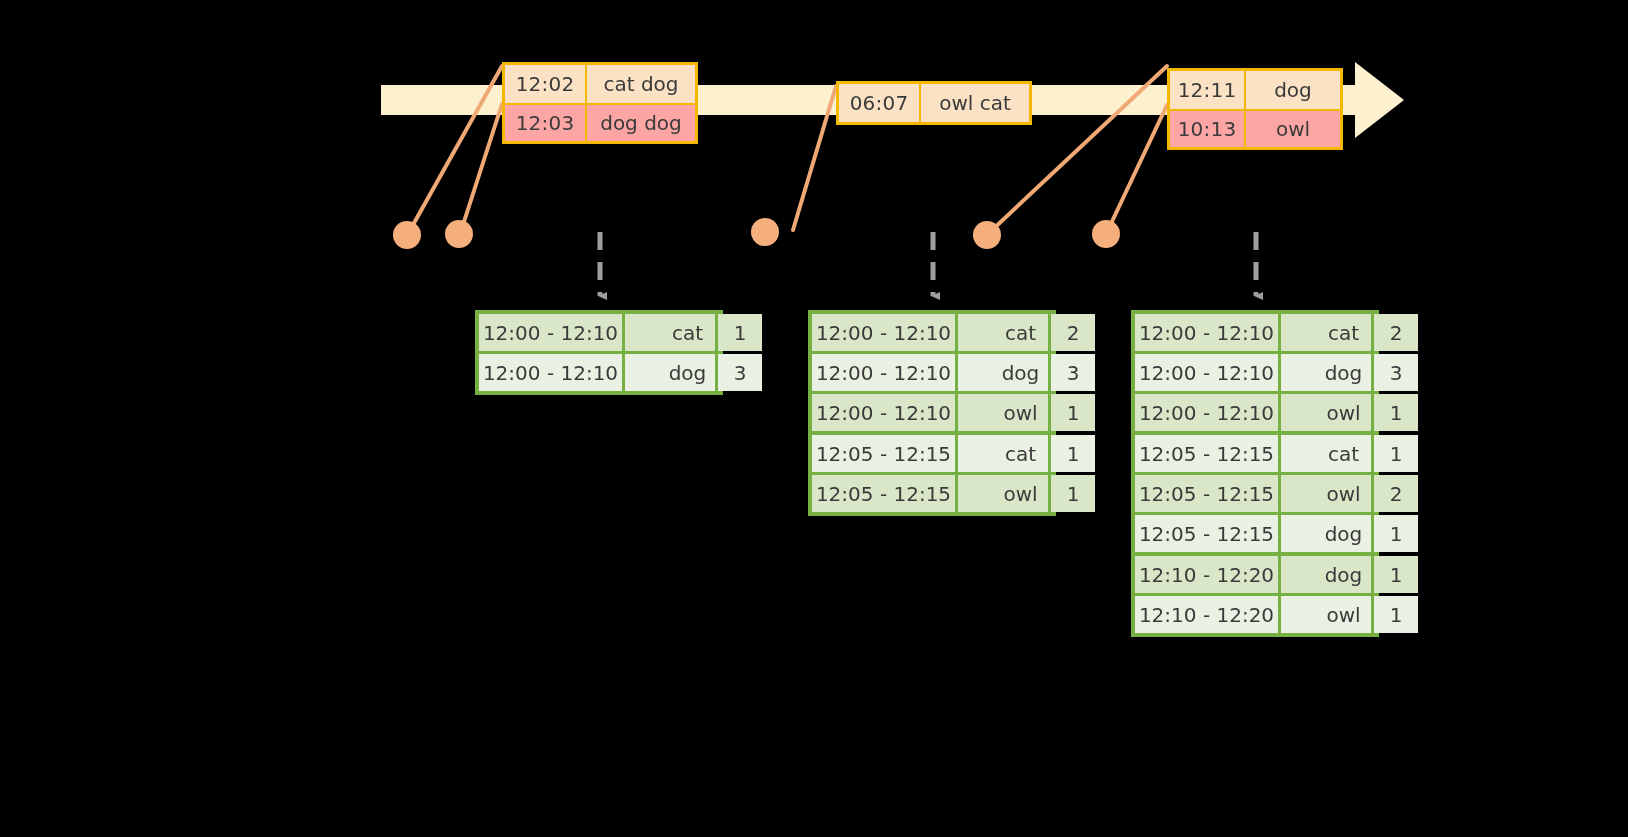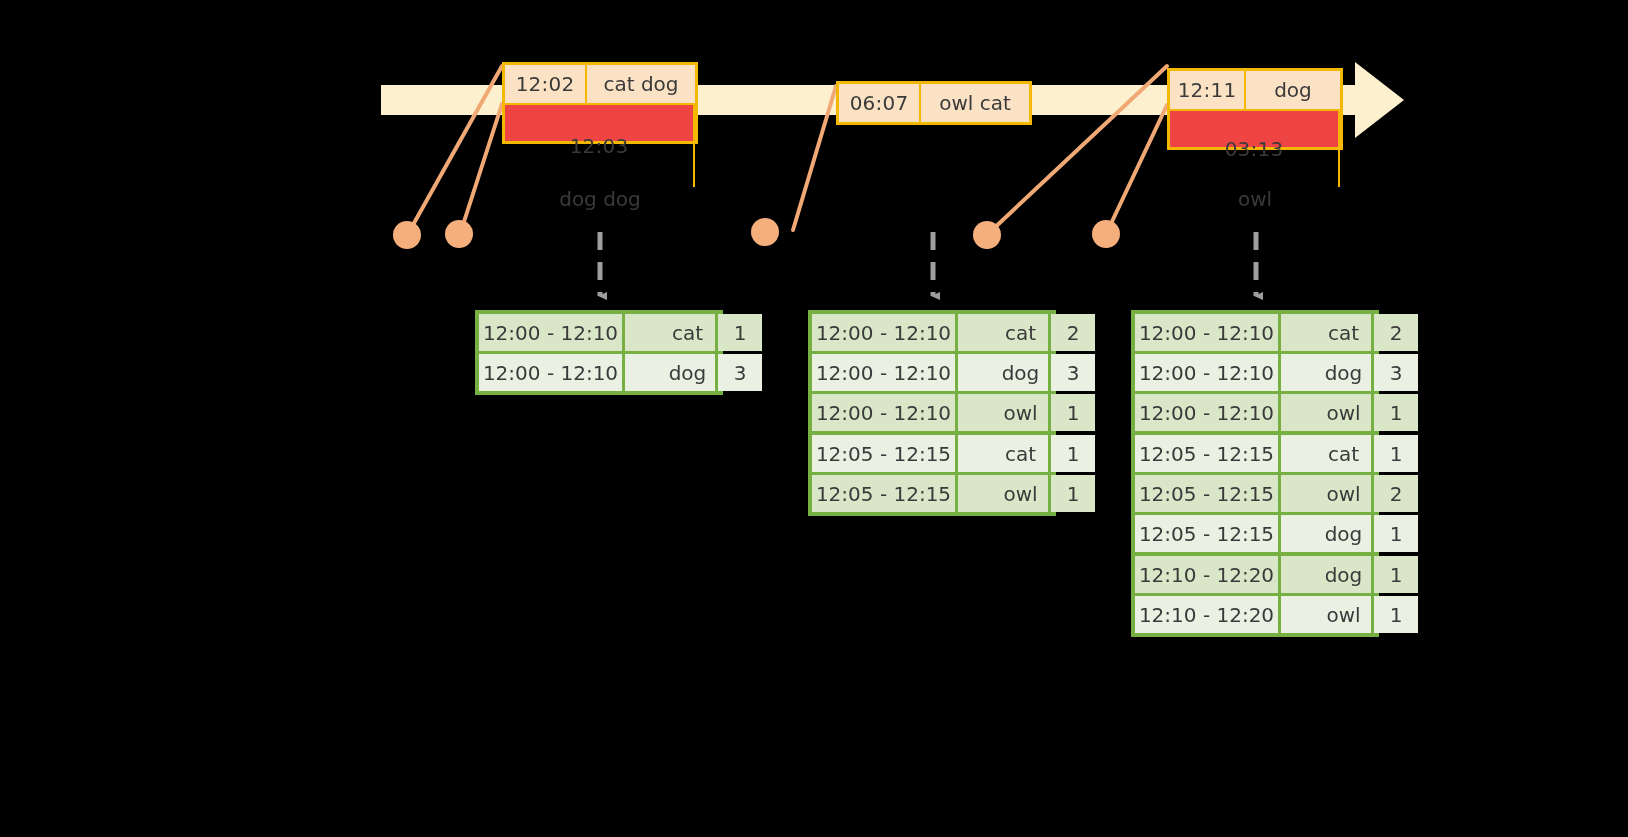--- a/index.html
+++ b/index.html
@@ -8,21 +8,21 @@
     font-family:"DejaVu Sans","Liberation Sans",sans-serif;
   }
   #stage{position:absolute;left:0;top:0;width:1628px;height:837px;}
   svg.layer{position:absolute;left:0;top:0;width:1628px;height:837px;pointer-events:none;}
 
   
   .evt-group{position:absolute;border:3px solid #F5B800;box-sizing:border-box;}
   .evt-row{display:flex;height:38px;box-sizing:border-box;}
   .evt-row + .evt-row{border-top:2px solid #F5B800;}
   .evt-row.r0{background:#FBE2C4;}
-  .evt-row.r1{background:#ef4444;flex-direction:column;}
+  .evt-row.r1{background:#fca5a5;}
   .evt-time{
     display:flex;align-items:center;justify-content:center;
     box-sizing:border-box;border-right:2px solid #F5B800;
     color:#3a3a3a;font-size:20px;letter-spacing:.2px;
   }
   .evt-words{
     display:flex;align-items:center;justify-content:center;
     box-sizing:border-box;color:#3a3a3a;font-size:20px;
   }
 
@@ -99,21 +99,21 @@
       <span class="evt-words" style="flex:1 1 auto;">owl cat</span>
     </div>
   </div>
 
   <div class="evt-group" style="left:1167px;top:68px;width:176px;">
     <div class="evt-row r0">
       <span class="evt-time" style="flex:0 0 76px;">12:11</span>
       <span class="evt-words" style="flex:1 1 auto;">dog</span>
     </div>
     <div class="evt-row r1">
-      <span class="evt-time" style="flex:0 0 76px;">03:13</span>
+      <span class="evt-time" style="flex:0 0 76px;">10:13</span>
       <span class="evt-words" style="flex:1 1 auto;">owl</span>
     </div>
   </div>
 
   <div class="gtable" style="left:475px;top:310px;width:248px;">
       <div class="grow a">
         <span class="gcell gc-win">12:00 - 12:10</span>
         <span class="sep-v"></span>
         <span class="gcell gc-key">cat</span>
         <span class="sep-v"></span>

